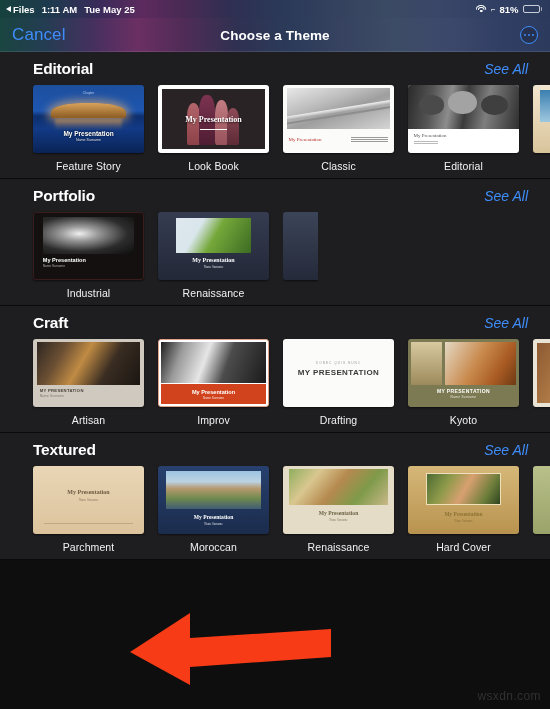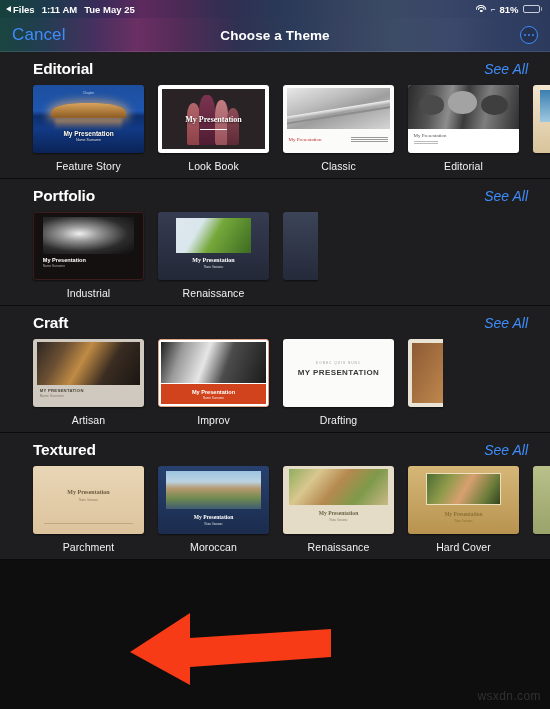--- a/index.html
+++ b/index.html
@@ -506,20 +506,31 @@
         </div>
         <div class="theme">
           <div class="thumb th-drafting">
             <div class="kick">DONEC QUIS NUNC</div>
             <div class="tt">
               <b>MY PRESENTATION</b>
             </div>
           </div>
           <div class="theme-name">Drafting</div>
         </div>
+        <div class="theme">
+          <div class="thumb th-kyoto">
+            <div class="left"></div>
+            <div class="right"></div>
+            <div class="tt">
+              <b>MY PRESENTATION</b>
+              <span class="tsub">Name Surname</span>
+            </div>
+          </div>
+          <div class="theme-name">Kyoto</div>
+        </div>
         <div class="theme partial">
           <div class="thumb th-partial-craft"></div>
         </div>
       </div>
     </div>
     <div class="section">
       <div class="sec-head">
         <div class="sec-title">Textured</div>
         <div class="see-all">See All</div>
       </div>

